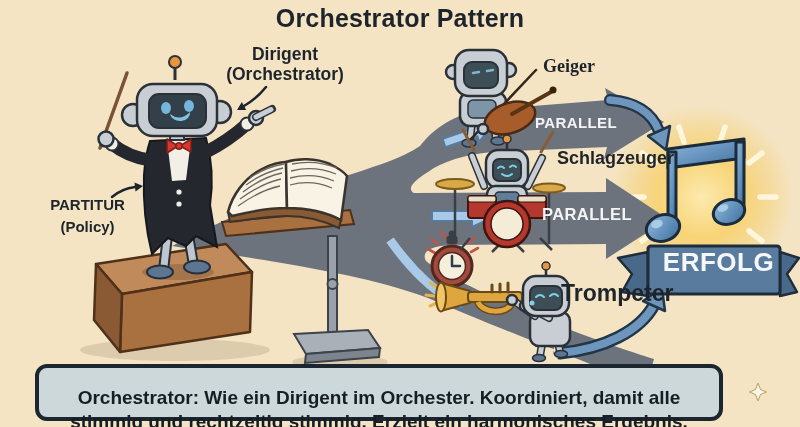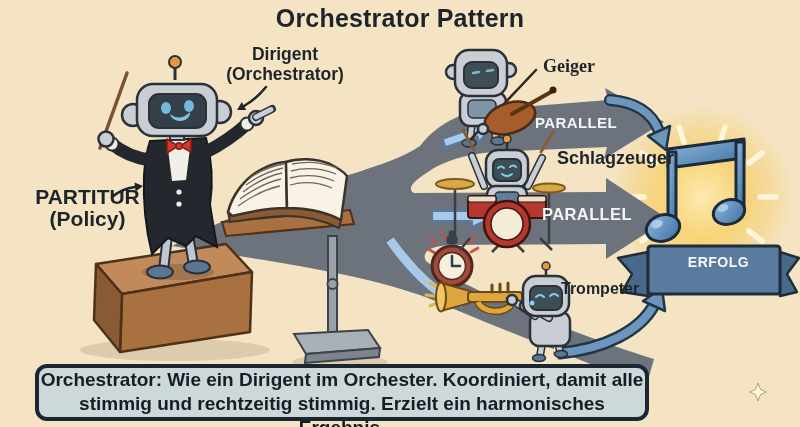--- a/index.html
+++ b/index.html
@@ -6,36 +6,36 @@
   #stage{
     position:relative;width:800px;height:427px;overflow:hidden;
     background:var(--background,#f4e4c3);
     font-family:"Liberation Sans","DejaVu Sans",sans-serif;
   }
   #art{position:absolute;inset:0;}
   .label{position:absolute;font-weight:700;color:var(--text,#1d242b);}
   .ctr{text-align:center;}
   #title{top:4px;left:0;width:800px;font-size:25px;letter-spacing:.2px;text-align:center;}
   #dirigent{left:195px;top:44px;width:180px;font-size:17.5px;line-height:20px;}
-  #partitur{left:15px;top:186px;width:145px;font-size:21px;line-height:22px;}
+  #partitur{left:15px;top:194px;width:145px;font-size:15px;line-height:22px;}
   #geiger{left:543px;top:56px;font-size:18px;font-family:Liberation Serif, serif;}
   #schlagzeuger{left:541px;top:148px;font-size:18px;margin-left:16px;}
-  #trompeter{left:561px;top:280px;font-size:16px;}
+  #trompeter{left:561px;top:280px;font-size:23px;}
   .white-tag{color:#f3f4f6;letter-spacing:.4px;}
   #parallel-top{left:528px;top:114px;width:96px;font-size:15px;}
   #parallel-mid{left:536px;top:205px;width:102px;font-size:16.5px;}
   #pause-tag{left:479px;top:245px;font-size:15.5px;}
   #erfolg{left:648px;top:251px;width:132px;color:#f5f7f9;}
-  #erfolg .big{font-size:14px;line-height:22px;letter-spacing:.5px;padding-left:9px;}
+  #erfolg .big{font-size:26px;line-height:22px;letter-spacing:.5px;padding-left:9px;}
   #erfolg .small{font-size:13.5px;line-height:15px;}
   #caption{
-    left:35px;top:364px;width:614px;height:57px;box-sizing:border-box;
+    left:35px;top:364px;width:688px;height:57px;box-sizing:border-box;
     background:var(--caption-bg,#cdd8da);
     border:4px solid var(--caption-border,#1b2630);
-    border-radius:12px;font-size:19px;line-height:24px;padding-top:0;
+    border-radius:12px;font-size:19px;line-height:24px;padding-top:18px;
     color:#161d24;
   }
   .gpath{fill:var(--path,#6d737c);}
   .lblue{fill:var(--arrow-blue,#a9c9e8);stroke:#577b9f;stroke-width:2;stroke-linejoin:round;}
   .lblue-s{stroke:var(--arrow-blue,#a9c9e8);fill:none;}
   .curve-dark{stroke:#22364a;fill:none;stroke-linecap:round;}
   .curve-blue{stroke:var(--curve-blue,#6e96bd);fill:none;stroke-linecap:round;}
   .curve-head{fill:var(--curve-blue,#6e96bd);stroke:#22364a;stroke-width:2.5;stroke-linejoin:round;}
   .ray{stroke:#fff6dc;stroke-width:5.5;stroke-linecap:round;}
   .silver{fill:#c9ced5;stroke:#2a3138;stroke-width:2.5;}

